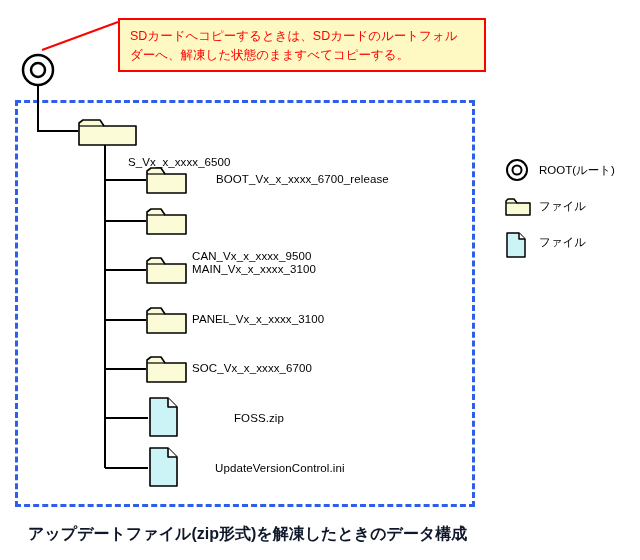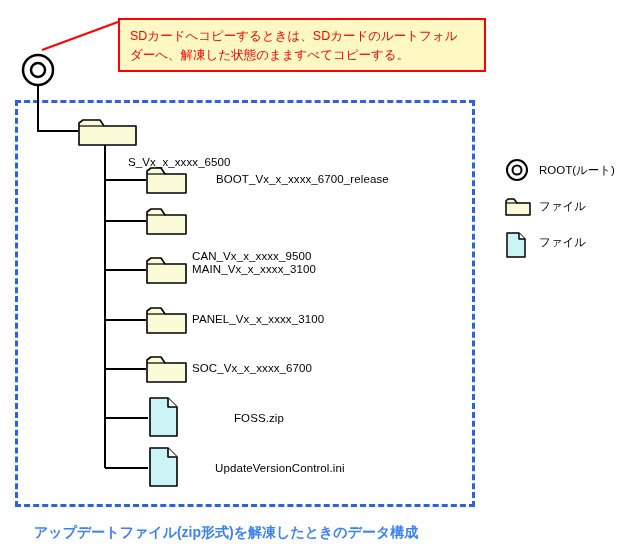--- a/index.html
+++ b/index.html
@@ -119,25 +119,25 @@
     left: 36px;
     top: 5px;
     font-size: 11.5px;
     color: #000000;
     white-space: nowrap;
   }
 
   
   .caption {
     position: absolute;
-    left: 34px;
+    left: 28px;
     top: 524px;
-    font-size: 14px;
+    font-size: 16px;
     font-weight: bold;
-    color: #3b82f6;
+    color: #0f172a;
     white-space: nowrap;
   }
 </style>
 </head>
 <body>
 
 <div id="canvas">
 
   <div class="dashed-box"></div>
 

